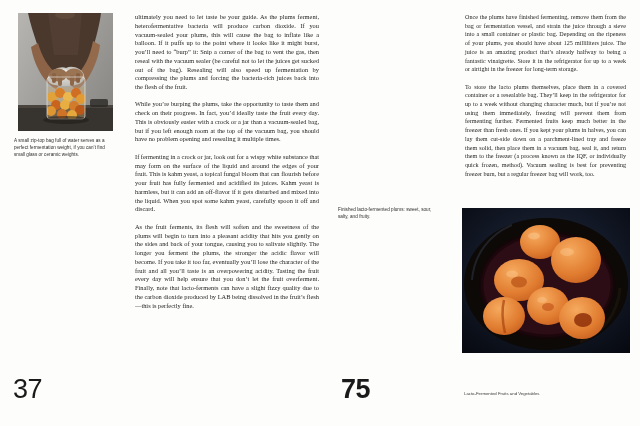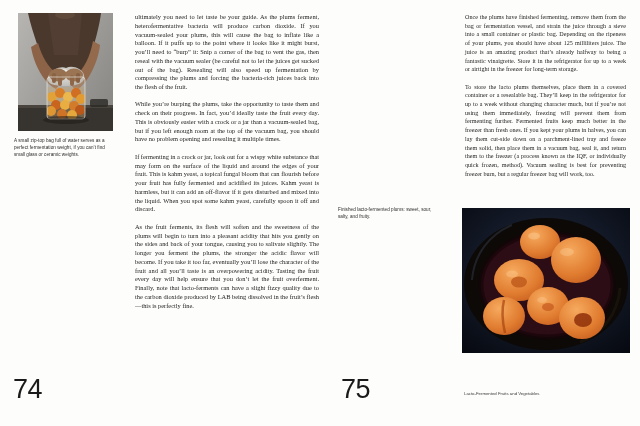--- a/index.html
+++ b/index.html
@@ -18,21 +18,21 @@
 
   .col { position:absolute; color:#1f1f1f; text-align:justify; }
   .col p { text-align:justify; }
   .col p + p { margin-top:8.7px; }
   .col-left  { left:135px; top:13px; width:184px; font-size:6.4px; line-height:8.75px; }
   .col-right { left:465px; top:13px; width:161px; font-size:6.1px; line-height:8.7px; }
 
   .pagenum { position:absolute; font-family:"Liberation Sans", sans-serif;
              font-size:27px; letter-spacing:-0.5px; color:#1a1a1a; }
   .pagenum-left  { left:13px;  top:374px; }
-  .pagenum-right { left:341px; top:374px; }
+  .pagenum-right { left:341px; top:374px;font-weight:bold; }
 
   .footer { position:absolute; left:464px; top:391px;
             font-family:"Liberation Sans", sans-serif; font-size:4.3px; color:#3a3a3a; }
 </style>
 </head>
 <body>
 
 <div class="spread">
 
   <div>
@@ -92,21 +92,21 @@
 
     <p class="caption caption-left">A small zip-top bag full of water serves as a perfect fermentation weight, if you can’t find small glass or ceramic weights.</p>
 
     <div class="col col-left">
       <p>ultimately you need to let taste be your guide. As the plums ferment, heterofermentative bacteria will produce carbon dioxide. If you vacuum-sealed your plums, this will cause the bag to inflate like a balloon. If it puffs up to the point where it looks like it might burst, you’ll need to “burp” it: Snip a corner of the bag to vent the gas, then reseal with the vacuum sealer (be careful not to let the juices get sucked out of the bag). Resealing will also speed up fermentation by compressing the plums and forcing the bacteria-rich juices back into the flesh of the fruit.</p>
       <p>While you’re burping the plums, take the opportunity to taste them and check on their progress. In fact, you’d ideally taste the fruit every day. This is obviously easier with a crock or a jar than a vacuum-sealed bag, but if you left enough room at the top of the vacuum bag, you should have no problem opening and resealing it multiple times.</p>
       <p>If fermenting in a crock or jar, look out for a wispy white substance that may form on the surface of the liquid and around the edges of your fruit. This is kahm yeast, a topical fungal bloom that can flourish before your fruit has fully fermented and acidified its juices. Kahm yeast is harmless, but it can add an off-flavor if it gets disturbed and mixed into the liquid. When you spot some kahm yeast, carefully spoon it off and discard.</p>
       <p>As the fruit ferments, its flesh will soften and the sweetness of the plums will begin to turn into a pleasant acidity that hits you gently on the sides and back of your tongue, causing you to salivate slightly. The longer you ferment the plums, the stronger the acidic flavor will become. If you take it too far, eventually you’ll lose the character of the fruit and all you’ll taste is an overpowering acidity. Tasting the fruit every day will help ensure that you don’t let the fruit overferment. Finally, note that lacto-ferments can have a slight fizzy quality due to the carbon dioxide produced by LAB being dissolved in the fruit’s flesh—this is perfectly fine.</p>
     </div>
 
-    <div class="pagenum pagenum-left">74</div>
+    <div class="pagenum pagenum-left">37</div>
   </div>
 
   <div>
 
     <div class="col col-right">
       <p>Once the plums have finished fermenting, remove them from the bag or fermentation vessel, and strain the juice through a sieve into a small container or plastic bag. Depending on the ripeness of your plums, you should have about 125 milliliters juice. The juice is an amazing product that’s already halfway to being a fantastic vinaigrette. Store it in the refrigerator for up to a week or airtight in the freezer for long-term storage.</p>
       <p>To store the lacto plums themselves, place them in a covered container or a resealable bag. They’ll keep in the refrigerator for up to a week without changing character much, but if you’re not using them immediately, freezing will prevent them from fermenting further. Fermented fruits keep much better in the freezer than fresh ones. If you kept your plums in halves, you can lay them cut-side down on a parchment-lined tray and freeze them solid, then place them in a vacuum bag, seal it, and return them to the freezer (a process known as the IQF, or individually quick frozen, method). Vacuum sealing is best for preventing freezer burn, but a regular freezer bag will work, too.</p>
     </div>
 
     <p class="caption caption-right">Finished lacto-fermented plums: sweet, sour, salty, and fruity.</p>

